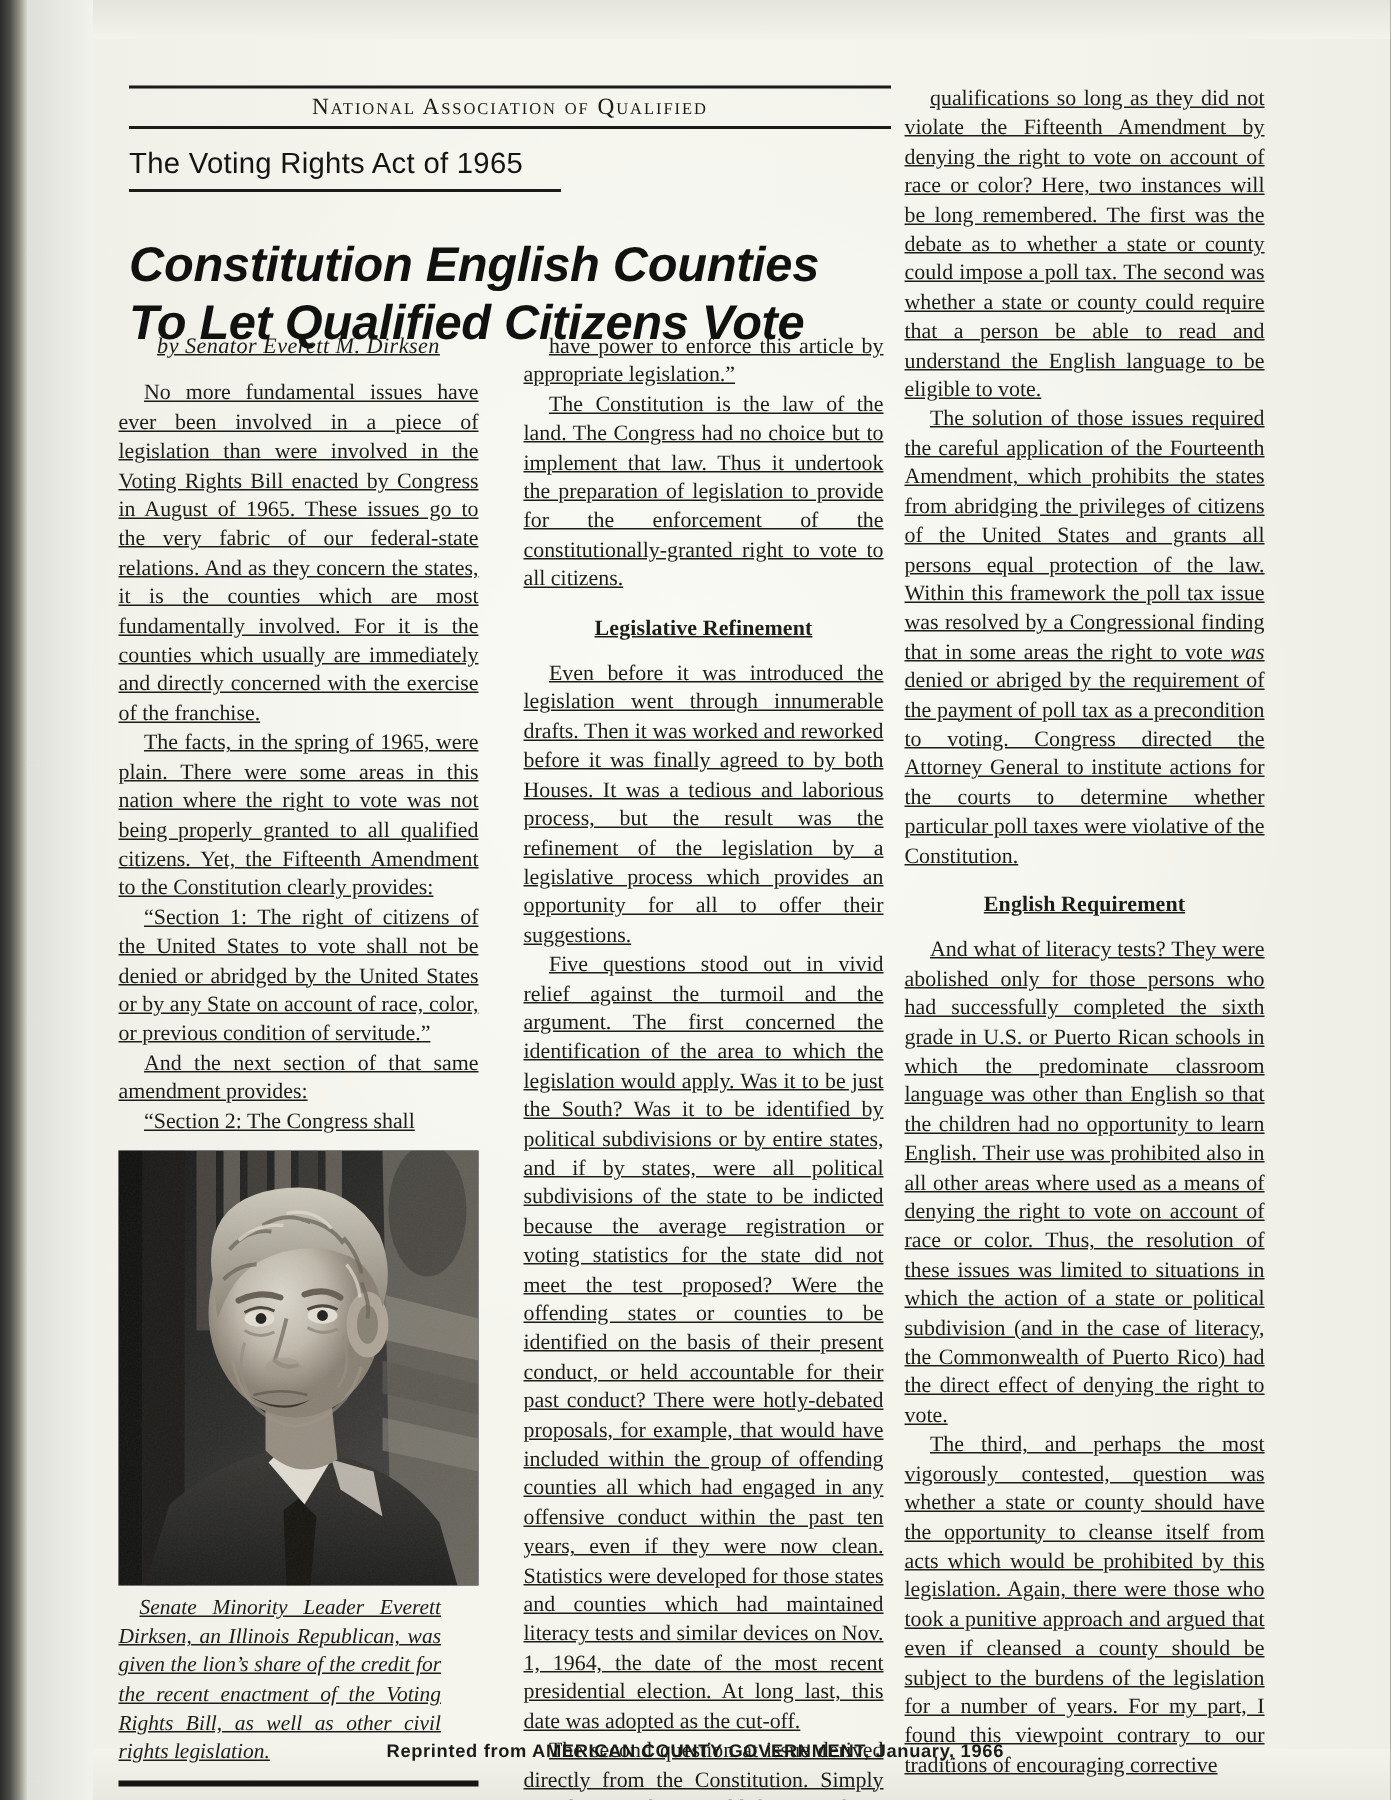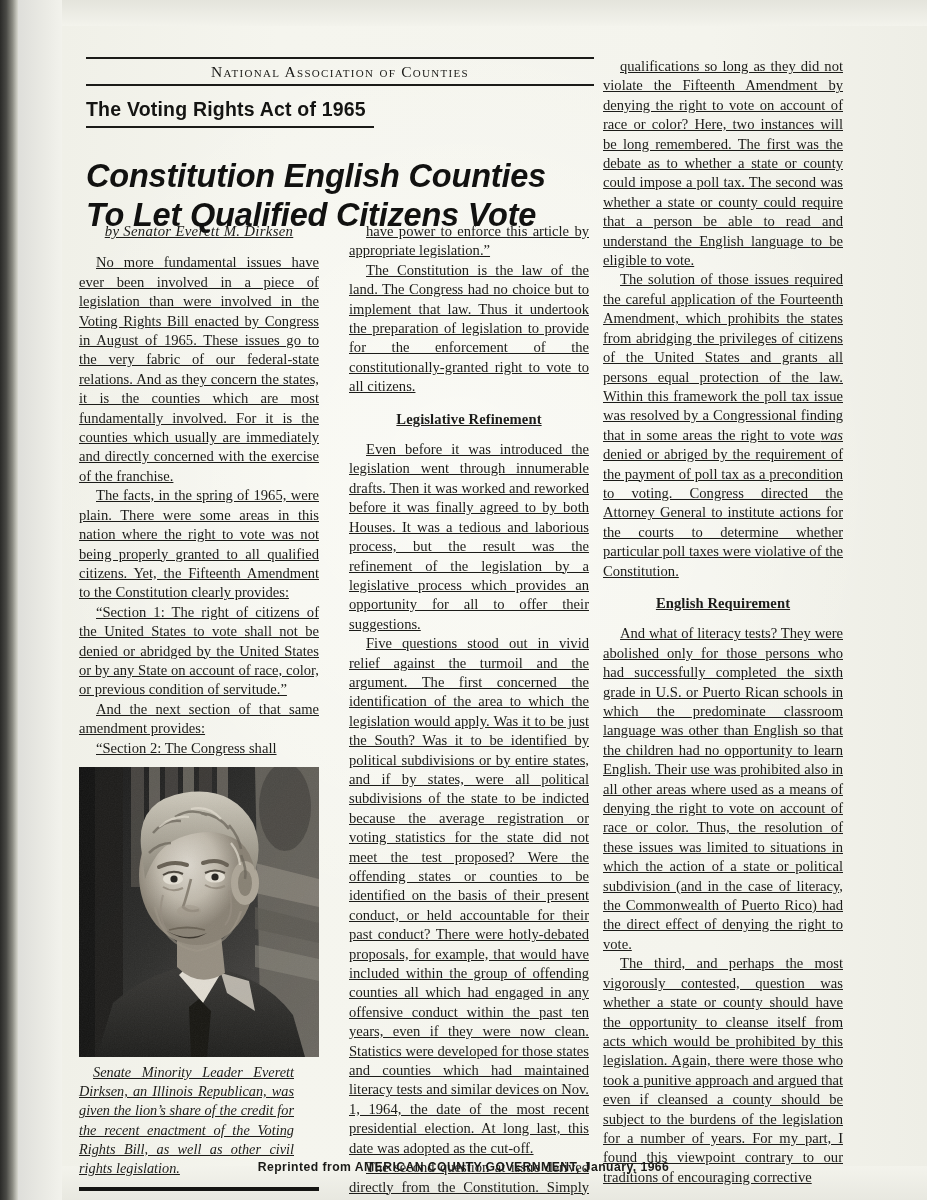--- a/index.html
+++ b/index.html
@@ -85,21 +85,21 @@
     padding: 4px 0 3px 0;
     font-variant: small-caps;
     text-transform: none;
   }
 
   .kicker {
     position: absolute;
     left: 86px; top: 98px;
     width: 288px;
     font-family: "Liberation Sans", "DejaVu Sans", sans-serif;
-    font-weight: bold;
+    font-weight: normal;
     font-size: 19.5px;
     letter-spacing: 0.2px;
     color: #141412;
     padding-bottom: 5px;
     border-bottom: 2.5px solid #1b1b18;
   }
 
   .headline {
     position: absolute;
     left: 86px; top: 135px;
@@ -206,21 +206,21 @@
   <div class="paper-tone"></div>
   <div class="scan-topshade"></div>
   <div class="scan-botshade"></div>
   <div class="scan-edge"></div>
   <div class="scan-gutter"></div>
 
   <div class="content">
 
     <div class="masthead">
       <div class="rule-thin"></div>
-      <div class="masthead-title">National Association of Counties</div>
+      <div class="masthead-title">National Association of Qualified</div>
       <div class="rule-thin"></div>
     </div>
 
     <div class="kicker">The Voting Rights Act of 1965</div>
 
     <h1 class="headline">
       <span class="hl-line">Constitution English Counties</span>
       <span class="hl-line">To Let Qualified Citizens Vote</span>
     </h1>
 

